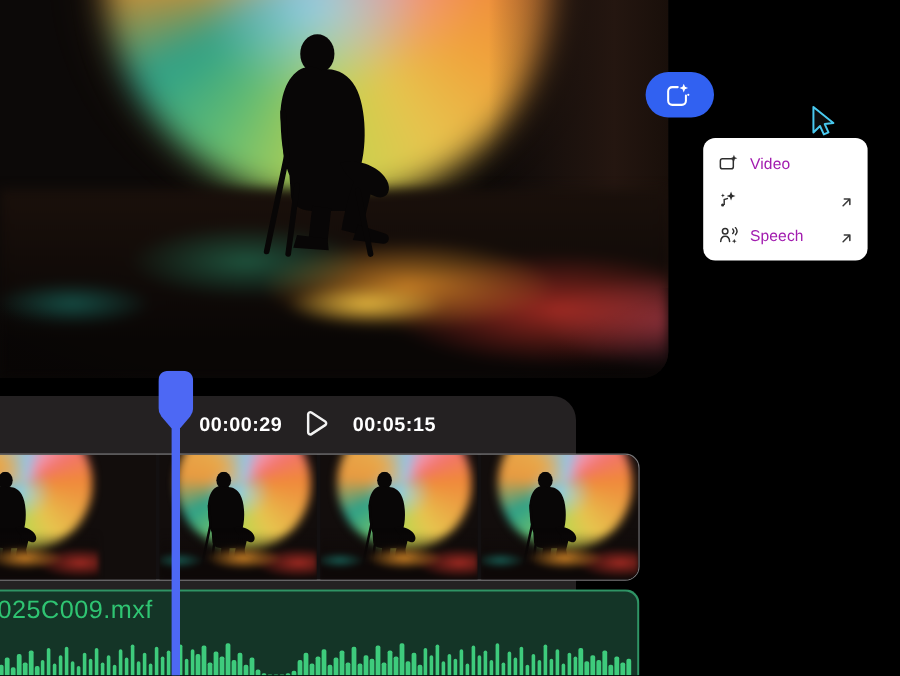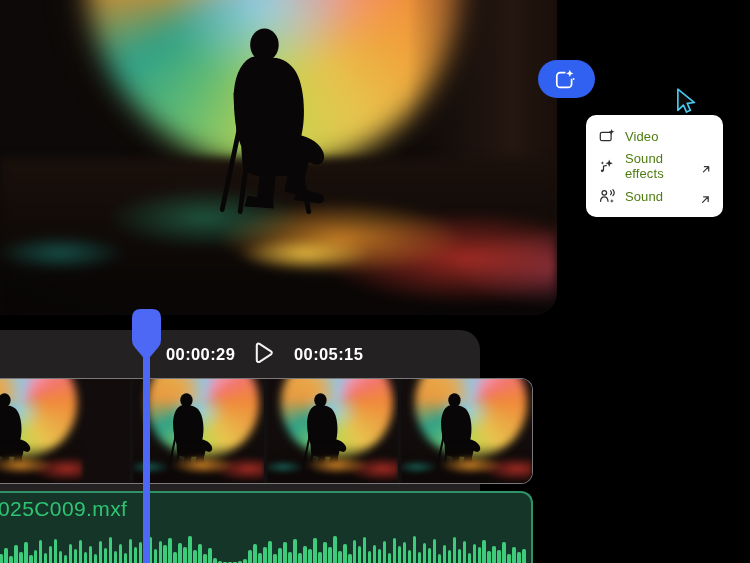--- a/index.html
+++ b/index.html
@@ -37,21 +37,21 @@
   
   .gen-btn{position:absolute;left:538px;top:60px;height:38px;padding:0 20px 0 15px;border:none;
     display:flex;align-items:center;gap:9px;border-radius:19px;background:var(--accent,#3161f1);
     color:#fff;font-family:"Liberation Sans",sans-serif;font-size:17px;font-weight:700;cursor:pointer;z-index:12;}
   .gen-btn svg{display:block;}
   .cursor{position:absolute;left:676px;top:88px;width:24px;height:30px;z-index:30;}
   .menu{position:absolute;left:586px;top:115px;width:137px;padding:6px 0;background:var(--menu-bg,#fff);
     border-radius:10px;box-shadow:0 6px 18px rgba(0,0,0,.35);z-index:20;}
   .menu-item{display:flex;align-items:center;height:30px;padding:0 12px 0 13px;cursor:pointer;}
   .menu-item .mi-icon{width:16px;height:16px;flex:0 0 16px;}
-  .menu-item .mi-label{margin-left:10px;font-size:13px;color:#4d7c0f;letter-spacing:.1px;}
+  .menu-item .mi-label{margin-left:10px;font-size:13px;color:#a21caf;letter-spacing:.1px;}
   .menu-item .mi-arrow{margin-left:auto;width:11px;height:11px;}
 
   
   .timeline{position:absolute;left:0;top:330px;width:480px;height:233px;background:var(--panel,#242122);
     border-radius:0 20px 0 0;}
   .tc{position:absolute;color:#fff;font-size:16.5px;font-weight:700;letter-spacing:.4px;}
   .tc.current{left:166px;top:15px;}
   .tc.total{left:294px;top:15px;}
   .play-btn{position:absolute;left:249px;top:10px;width:26px;height:26px;background:none;border:none;padding:0;cursor:pointer;}
 
@@ -141,33 +141,32 @@
           </svg></span>
         <span class="mi-label">Video</span>
       </div>
       <div class="menu-item">
         <span class="mi-icon"><svg viewBox="0 0 16 16">
             <path d="M10.2 1.6l1 2.7 2.7 1-2.7 1-1 2.7-1-2.7-2.7-1 2.7-1z" fill="#2e2e2e"></path>
             <circle cx="3.2" cy="12.8" r="1.3" fill="#2e2e2e"></circle>
             <path d="M4.5 12.8V8.2l3.2-.9" fill="none" stroke="#2e2e2e" stroke-width="1.2"></path>
             <path d="M3.4 3.2l.5 1.2 1.2.5-1.2.5-.5 1.2-.5-1.2-1.2-.5 1.2-.5z" fill="#2e2e2e"></path>
           </svg></span>
-        <span class="mi-label">Sound effects</span>
         <span class="mi-arrow"><svg viewBox="0 0 11 11">
             <path d="M2.6 8.4L8.2 2.8M3.6 2.8h4.6v4.6" fill="none" stroke="#3a3a3a" stroke-width="1.3" stroke-linecap="round" stroke-linejoin="round"></path>
           </svg></span>
       </div>
       <div class="menu-item">
         <span class="mi-icon"><svg viewBox="0 0 16 16">
             <circle cx="5.3" cy="4.8" r="2.3" fill="none" stroke="#2e2e2e" stroke-width="1.25"></circle>
             <path d="M1.6 13.3c.2-2.9 1.8-4.4 3.7-4.4 1.9 0 3.5 1.5 3.7 4.4" fill="none" stroke="#2e2e2e" stroke-width="1.25" stroke-linecap="round"></path>
             <path d="M11.6 2.8c1.1 1.2 1.1 2.6 0 3.8M13.9 1.7c1.7 1.9 1.7 4 0 5.9" fill="none" stroke="#2e2e2e" stroke-width="1.2" stroke-linecap="round"></path>
             <path d="M12.9 11l.55 1.45 1.45.55-1.45.55-.55 1.45-.55-1.45-1.45-.55 1.45-.55z" fill="#2e2e2e"></path>
           </svg></span>
-        <span class="mi-label">Sound</span>
+        <span class="mi-label">Speech</span>
         <span class="mi-arrow"><svg viewBox="0 0 11 11">
             <path d="M2.6 8.4L8.2 2.8M3.6 2.8h4.6v4.6" fill="none" stroke="#3a3a3a" stroke-width="1.3" stroke-linecap="round" stroke-linejoin="round"></path>
           </svg></span>
       </div>
     </div>
 
   <div class="timeline">
     <span class="tc current">00:00:29</span>
     <button class="play-btn">
       <svg width="26" height="26" viewBox="0 0 24 24">

